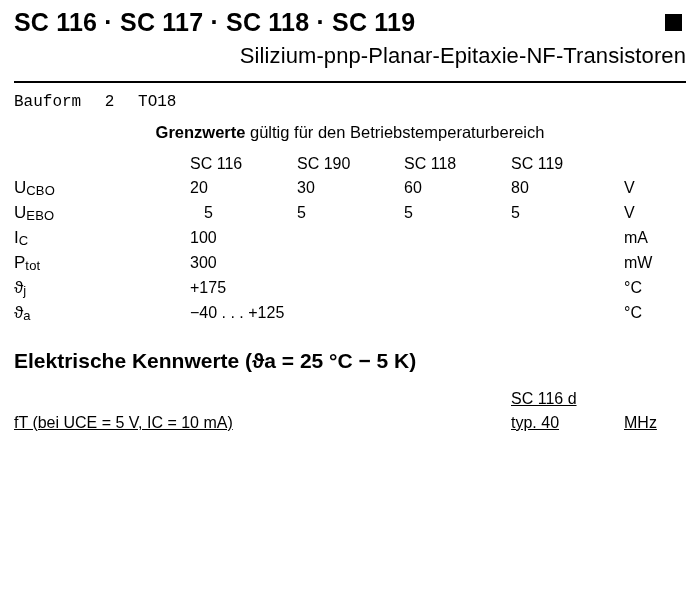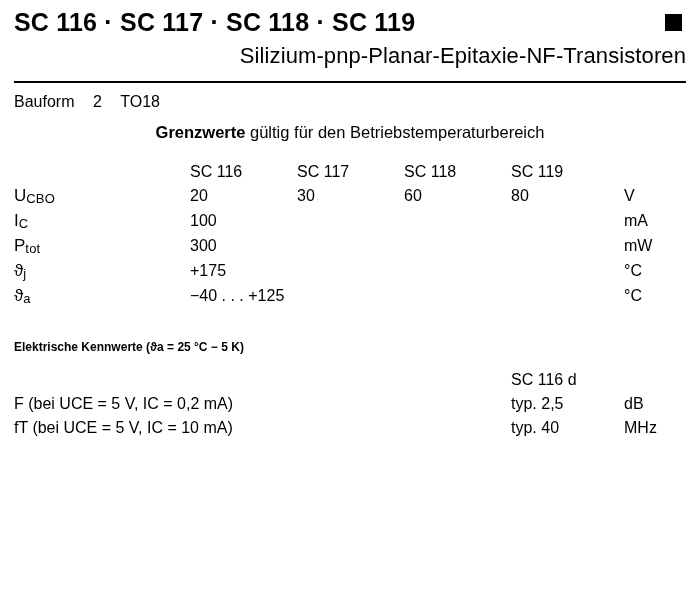--- a/index.html
+++ b/index.html
@@ -57,39 +57,40 @@
     margin: 12px 0 0 0;
     height: 0;
   }
 
   
   .block {
     margin-top: 10px;
   }
   .bauform {
     font-size: 16px;
+    font-family: Liberation Mono, monospace;
   }
   .bauform .gap {
     display: inline-block;
     width: 14px;
   }
   .section-head {
     font-size: 16.5px;
     margin-top: 12px;
     text-align: center;
   }
   .section-head b {
     font-weight: bold;
   }
 
   
   table.spec {
     border-collapse: collapse;
     font-size: 16px;
-    margin-top: 18px;
+    margin-top: 10px;
     width: 668px;
     table-layout: fixed;
   }
   table.spec td, table.spec th {
     padding: 2.5px 0;
     text-align: left;
     font-weight: normal;
     vertical-align: baseline;
     white-space: nowrap;
   }
@@ -113,30 +114,31 @@
     bottom: -2px;
     letter-spacing: 0.2px;
   }
   .unit { text-align: left; }
   .span-center {
     text-align: center;
   }
 
   
   .elec-head {
-    font-size: 12px;
+    font-size: 21px;
     font-weight: bold;
-    margin-top: 32px;
+    margin-top: 24px;
   }
   table.elec {
     border-collapse: collapse;
     font-size: 16px;
     margin-top: 14px;
     width: 668px;
     table-layout: fixed;
+    text-decoration: underline;
   }
   table.elec td {
     padding: 3px 0;
     text-align: left;
     vertical-align: baseline;
     white-space: nowrap;
   }
   col.e-desc { width: 497px; }
   col.e-val  { width: 113px; }
   col.e-unit { width: 58px; }
@@ -171,36 +173,44 @@
         <col class="c-v1">
         <col class="c-v2">
         <col class="c-v3">
         <col class="c-v4">
         <col class="c-unit">
     </colgroup>
     <tbody>
       <tr class="colhead">
         <td></td>
         <td>SC 116</td>
-        <td>SC 117</td>
+        <td>SC 190</td>
         <td>SC 118</td>
         <td>SC 119</td>
         <td></td>
       </tr>
 
       <tr>
         <td class="sym"><span>U</span><sub>CBO</sub></td>
         <td>20</td>
         <td>30</td>
         <td>60</td>
         <td>80</td>
         <td class="unit">V</td>
       </tr>
 
 
+      <tr>
+        <td class="sym"><span>U</span><sub>EBO</sub></td>
+        <td style="padding-left:14px">5</td>
+        <td>5</td>
+        <td>5</td>
+        <td>5</td>
+        <td class="unit">V</td>
+      </tr>
 
       <tr>
         <td class="sym"><span>I</span><sub>C</sub></td>
         <td colspan="4" class="span-center">100</td>
         <td class="unit">mA</td>
       </tr>
 
 
       <tr>
         <td class="sym"><span>P</span><sub>tot</sub></td>
@@ -230,25 +240,20 @@
         <col class="e-val">
         <col class="e-unit">
     </colgroup>
     <tbody>
       <tr>
         <td></td>
         <td>SC 116 d</td>
         <td></td>
       </tr>
       <tr>
-        <td>F (bei UCE = 5 V, IC = 0,2 mA)</td>
-        <td>typ. 2,5</td>
-        <td>dB</td>
-      </tr>
-      <tr>
         <td>fT (bei UCE = 5 V, IC = 10 mA)</td>
         <td>typ. 40</td>
         <td>MHz</td>
       </tr>
     </tbody>
   </table>
 
 </div>
 
 </body></html>

